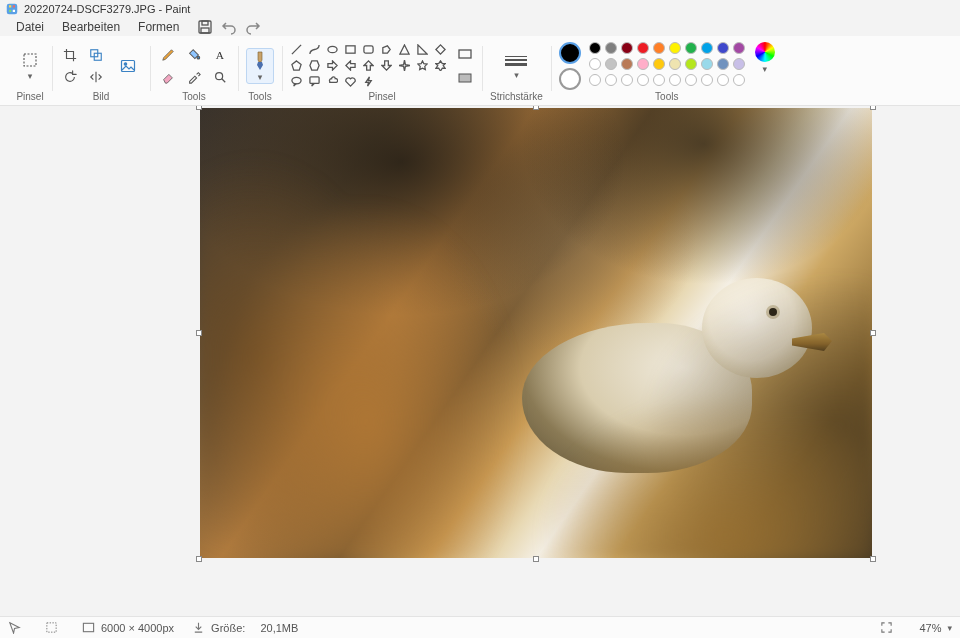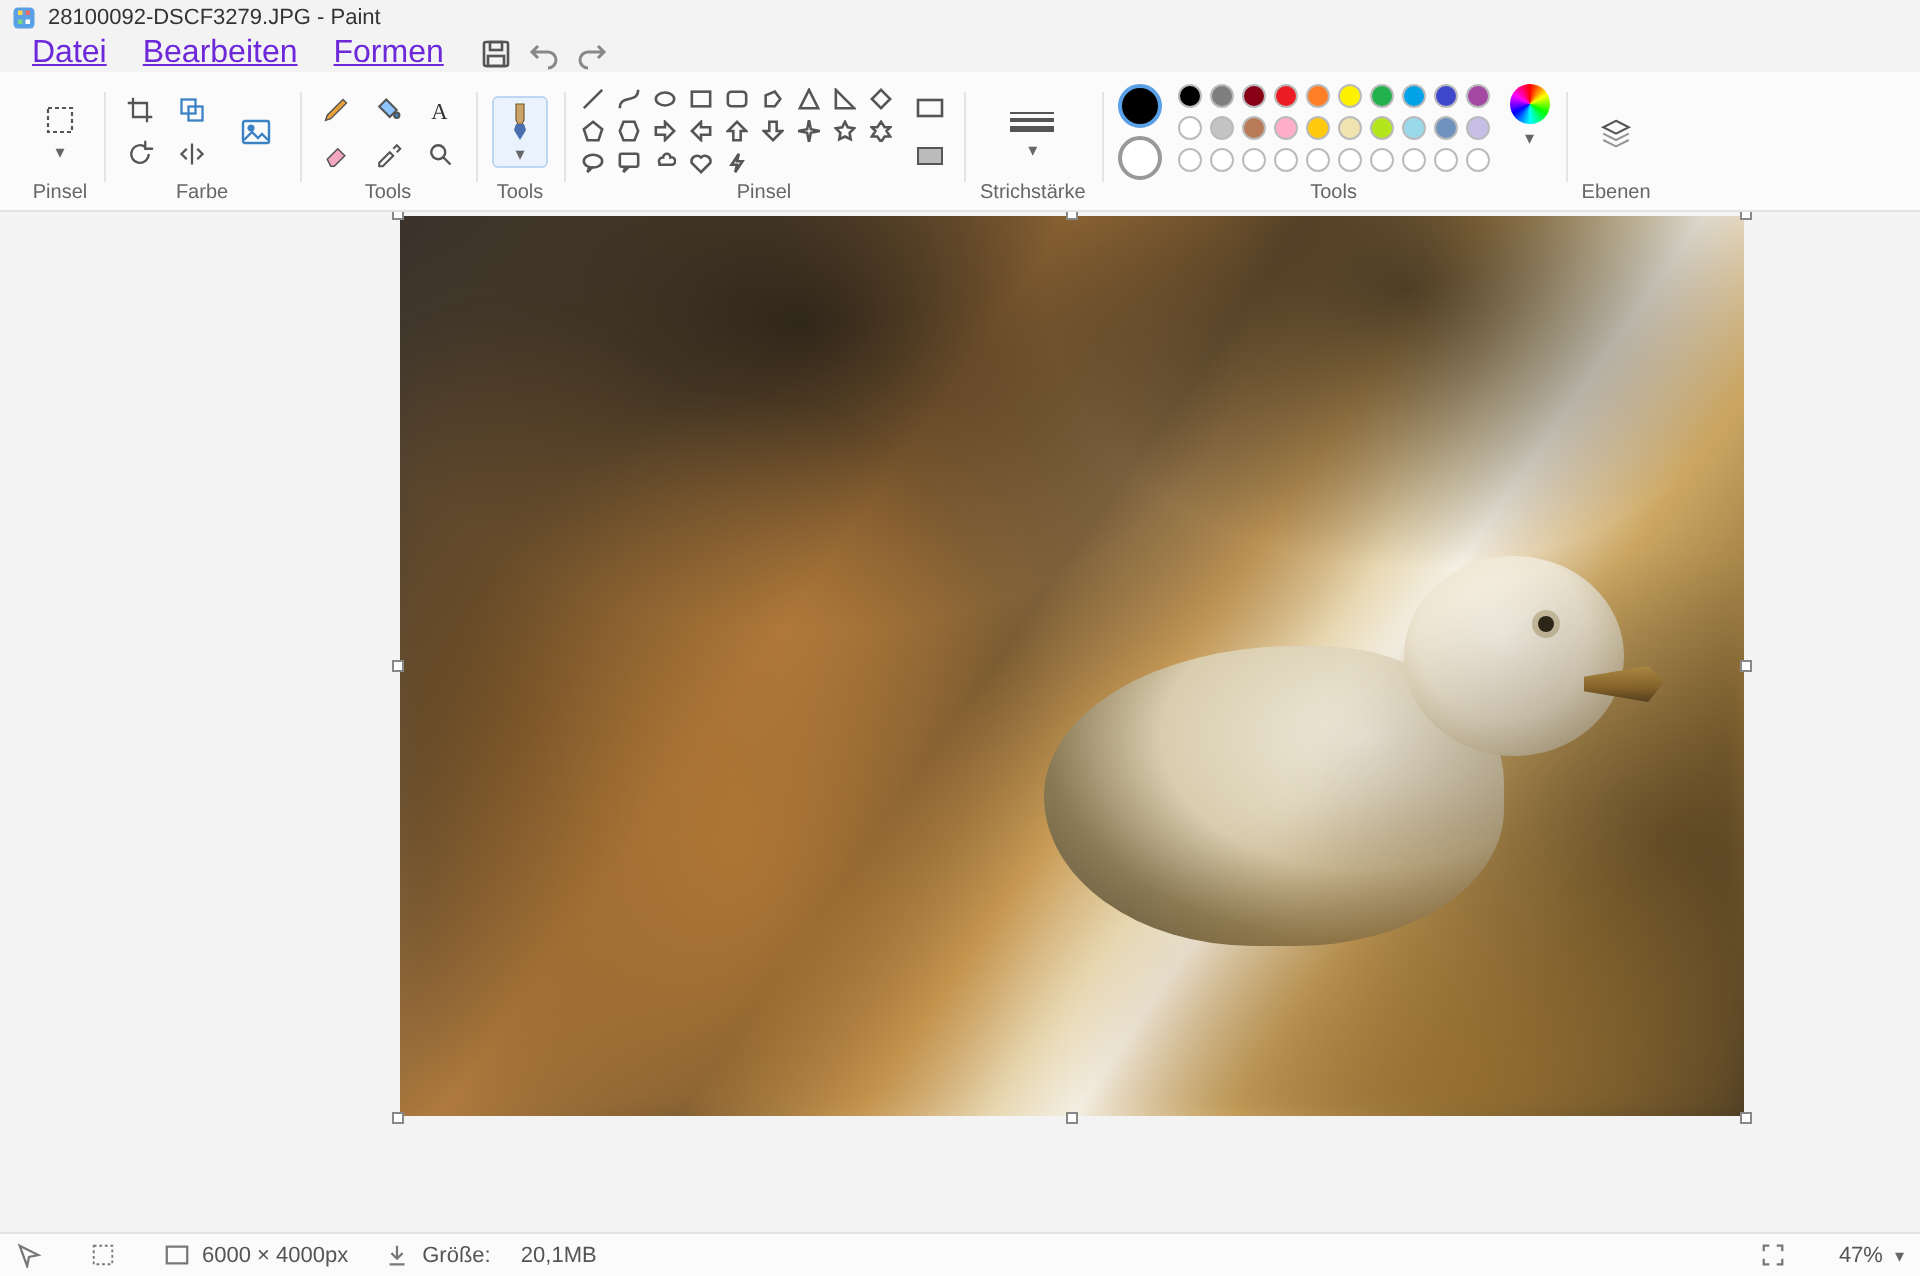--- a/index.html
+++ b/index.html
@@ -3,21 +3,21 @@
 <meta charset="utf-8">
 <style>
   * { box-sizing: border-box; margin: 0; padding: 0; }
   html, body { width: 960px; height: 638px; overflow: hidden; font-family: "Segoe UI", Tahoma, sans-serif; font-size: 11px; background: #f3f3f3; color: #333; }
   
   .titlebar { height: 18px; display: flex; align-items: center; padding: 0 6px; gap: 6px; background: #f3f3f3; }
   .titlebar .app-icon svg { width: 12px; height: 12px; display:block; }
   .titlebar .title { font-size: 11px; color: #333; }
   
   .menubar { height: 18px; display: flex; align-items: center; gap: 2px; padding: 0 8px; background: #f3f3f3; }
-  .menubar .menu-item { padding: 2px 8px; color: #6d28d9; font-size: 16px; border-radius: 3px; text-decoration: underline; }
+  .menubar .menu-item { padding: 2px 8px; color: #404040; font-size: 12px; border-radius: 3px; }
   .menubar .qa { margin-left: 8px; display:flex; gap:8px; }
   .menubar .qa span { width:16px; height:16px; display:flex; align-items:center; justify-content:center; color:#555;}
   
   .ribbon { height: 70px; background: #fbfbfb; border-bottom: 1px solid #e3e3e3; display: flex; padding: 4px 8px 0 8px; }
   .section { display:flex; flex-direction:column; align-items:center; justify-content:space-between; padding: 0 8px 2px 8px; position:relative; }
   .section + .section::before { content:""; position:absolute; left:0; top:6px; bottom:14px; width:1px; background:#e5e5e5; }
   .section .body { flex:1; display:flex; align-items:center; justify-content:center; }
   .section .label { font-size: 10px; color:#666; padding-bottom:1px; }
   .btn-lg { width:28px; display:flex; flex-direction:column; align-items:center; gap:2px; }
   .ico { width:18px; height:18px; display:flex; align-items:center; justify-content:center; }
@@ -81,21 +81,21 @@
 <div class="titlebar">
   <span class="app-icon">
     <svg viewBox="0 0 16 16">
         <rect x="1" y="1" width="14" height="14" rx="3" fill="#5aa0e6"></rect>
         <rect x="4" y="3" width="3" height="3" fill="#ffd54a"></rect>
         <rect x="9" y="3" width="3" height="3" fill="#e86b6b"></rect>
         <rect x="4" y="9" width="3" height="3" fill="#7cd67c"></rect>
         <rect x="9" y="9" width="3" height="3" fill="#fff"></rect>
       </svg>
   </span>
-  <span class="title">28100092-DSCF3279.JPG - Paint</span>
+  <span class="title">20220724-DSCF3279.JPG - Paint</span>
 </div>
 
 <div class="menubar">
   <span class="menu-item">Datei</span>
   <span class="menu-item">Bearbeiten</span>
   <span class="menu-item">Formen</span>
   <div class="qa">
     <span>
         <svg viewBox="0 0 16 16" fill="none" stroke="#555" stroke-width="1.3">
           <rect x="2" y="2" width="12" height="12" rx="1"></rect>
@@ -161,21 +161,21 @@
       <div class="btn-lg" style="margin-left:8px">
         <span class="ico">
             <svg viewBox="0 0 16 16" fill="none" stroke="#3b82c4" stroke-width="1.2">
               <rect x="1.5" y="2.5" width="13" height="11" rx="1"></rect>
               <circle cx="5.5" cy="6" r="1.2" fill="#3b82c4"></circle>
               <path d="M2 12l4-4 3 3 2-2 3 3"></path>
             </svg>
           </span>
       </div>
     </div>
-    <div class="label">Farbe</div>
+    <div class="label">Bild</div>
   </div>
 
   <div class="section">
     <div class="body">
       <div class="grid3">
         <span class="ico">
             <svg viewBox="0 0 16 16" fill="#e9a23b" stroke="#555" stroke-width="0.8">
               <path d="M2 14l1-3 9-9 2 2-9 9z"></path>
             </svg>
           </span>
@@ -418,31 +418,20 @@
           </div>
         <div style="display:flex;flex-direction:column;align-items:center;gap:2px">
           <div class="colorwheel"></div>
           <span class="chev">▾</span>
         </div>
       </div>
     </div>
     <div class="label">Tools</div>
   </div>
 
-  <div class="section">
-    <div class="body">
-      <span class="ico layers-ico">
-          <svg viewBox="0 0 20 20" fill="none" stroke="#555" stroke-width="1.3">
-            <path d="M10 3 18 7 10 11 2 7z"></path>
-            <path d="M2 11l8 4 8-4M2 15l8 4 8-4" opacity="0.6"></path>
-          </svg>
-        </span>
-    </div>
-    <div class="label">Ebenen</div>
-  </div>
 
 </div>
 
 <div class="workspace">
   <div class="canvas-wrap">
     <div class="canvas">
       <div class="bg-dark"></div>
       <div class="bird-body"></div>
       <div class="bird-head"></div>
       <div class="bird-eye"></div>

